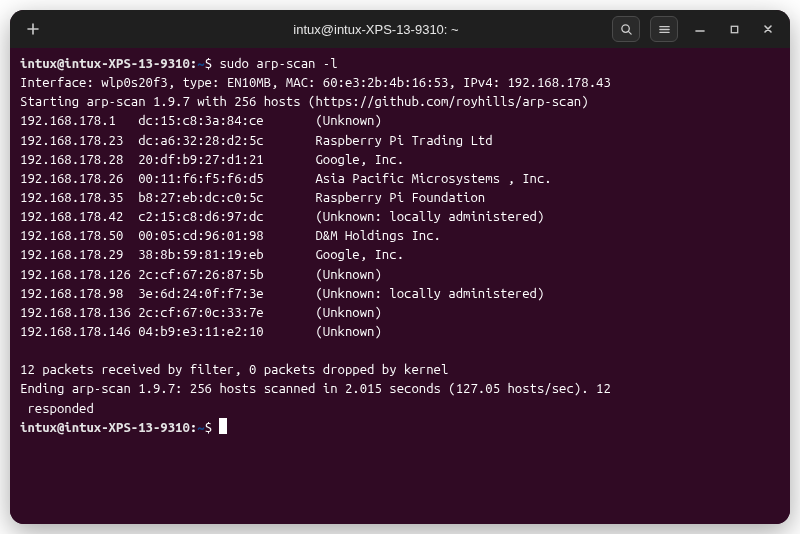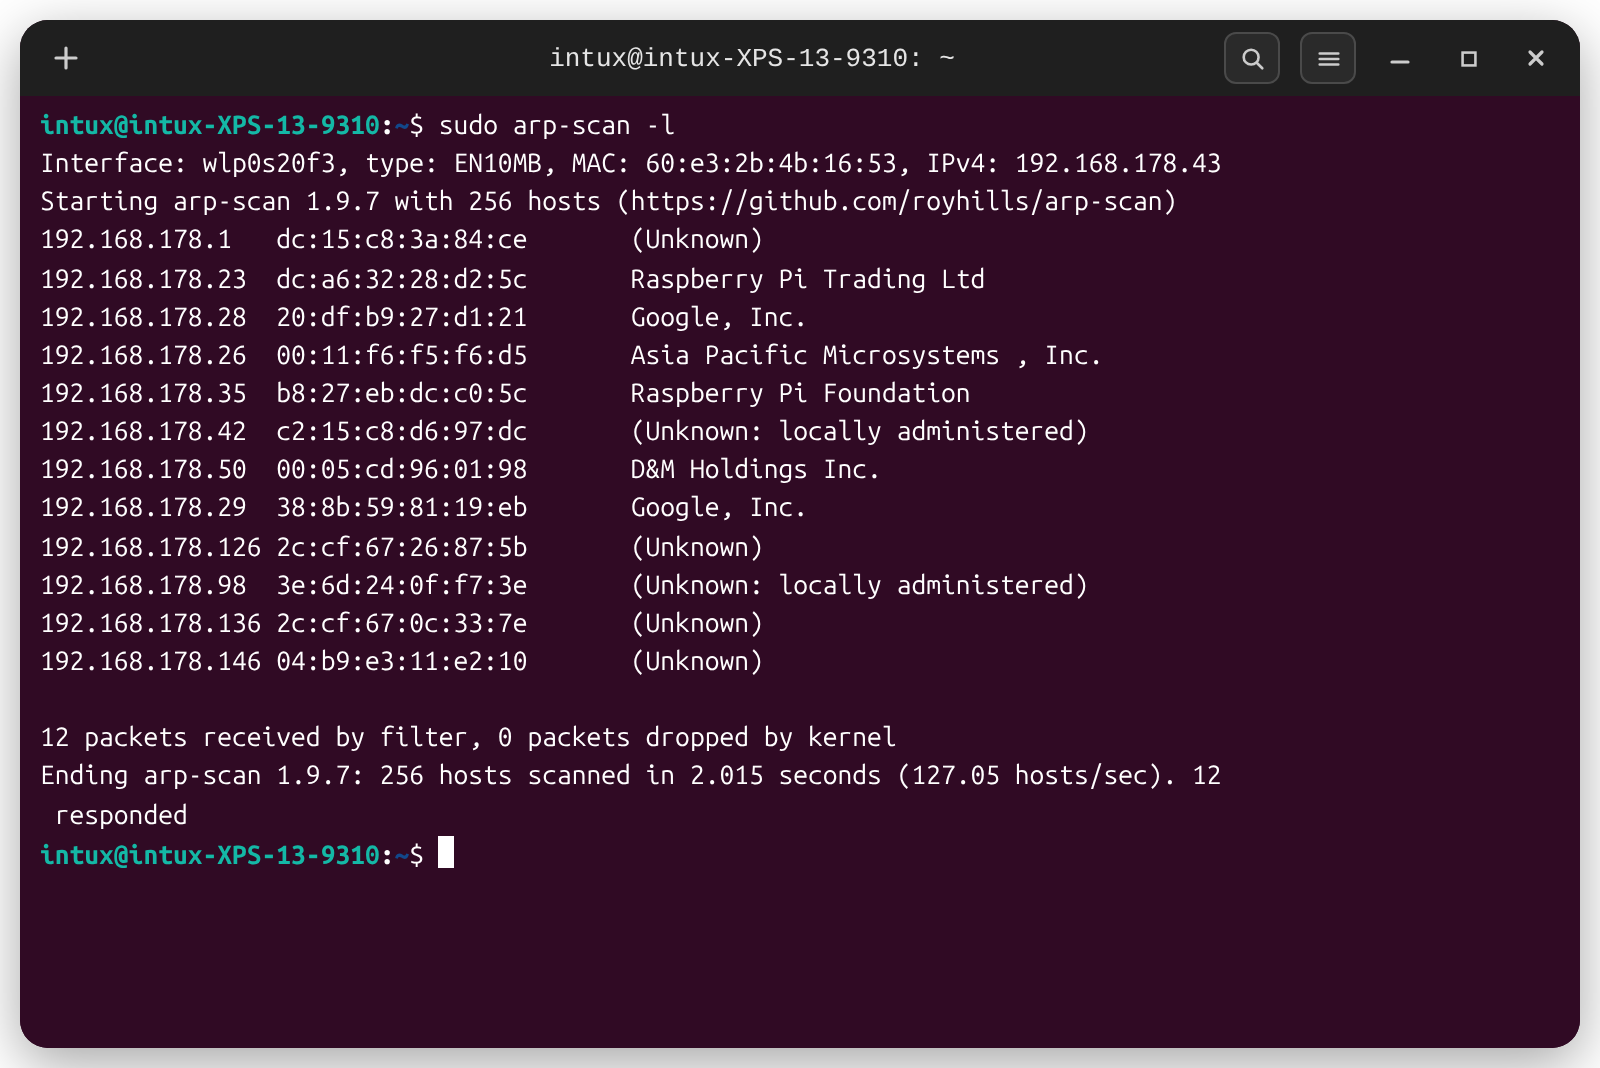--- a/index.html
+++ b/index.html
@@ -22,21 +22,21 @@
     display: flex;
     flex-direction: column;
   }
   .titlebar {
     height: 38px;
     background: #1f1f1f;
     display: flex;
     align-items: center;
     padding: 0 10px;
     color: #ddd;
-    font-family: Liberation Mono, monospace;
+    font-family: Liberation Sans, sans-serif;
     font-size: 13px;
     position: relative;
   }
   .title-left { width: 120px; display:flex; align-items:center; gap:6px; }
   .new-tab {
     width: 26px; height: 26px;
     border-radius: 6px;
     display:flex; align-items:center; justify-content:center;
     color:#ccc;
   }
@@ -69,21 +69,21 @@
     flex: 1;
     background: #300a24;
     color: #ffffff;
     padding: 6px 10px 10px 10px;
     font-size: 13.2px;
     line-height: 1.45;
     white-space: pre;
     overflow: hidden;
     font-family: 'Ubuntu Mono', 'DejaVu Sans Mono', monospace;
   }
-  .prompt-user { color: #14b8a6; font-weight: bold; }
+  .prompt-user { color: #e5e5e5; font-weight: bold; }
   .prompt-colon { color: #ffffff; font-weight: bold; }
   .prompt-tilde { color: #12488b; font-weight: bold; }
   .prompt-dollar { color: #ffffff; }
   .cmd { color: #ffffff; text-align: center; }
   .row { display: block; }
   .cursor {
     display:inline-block;
     width: 8px; height: 16px;
     background: #ffffff;
     vertical-align: -2px;

